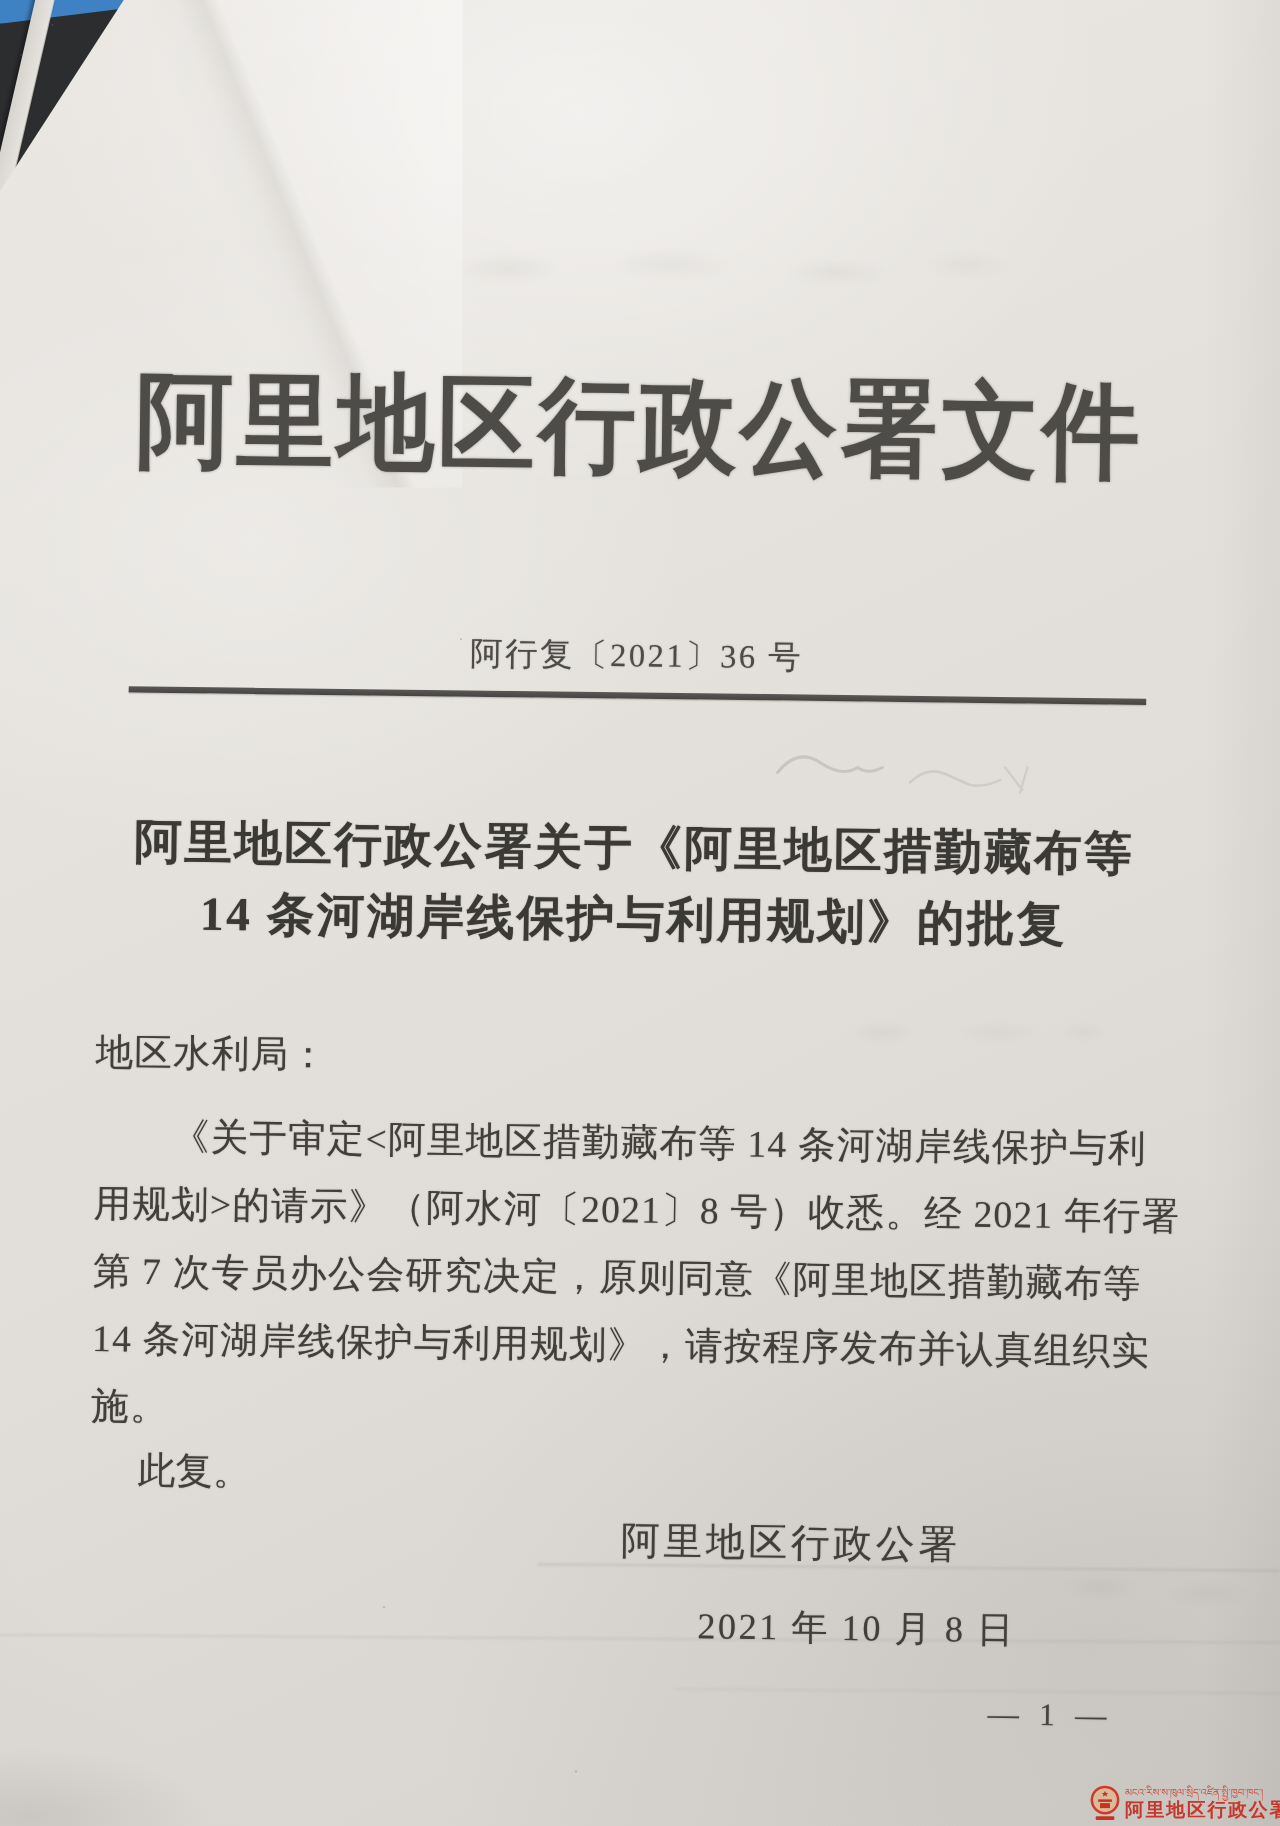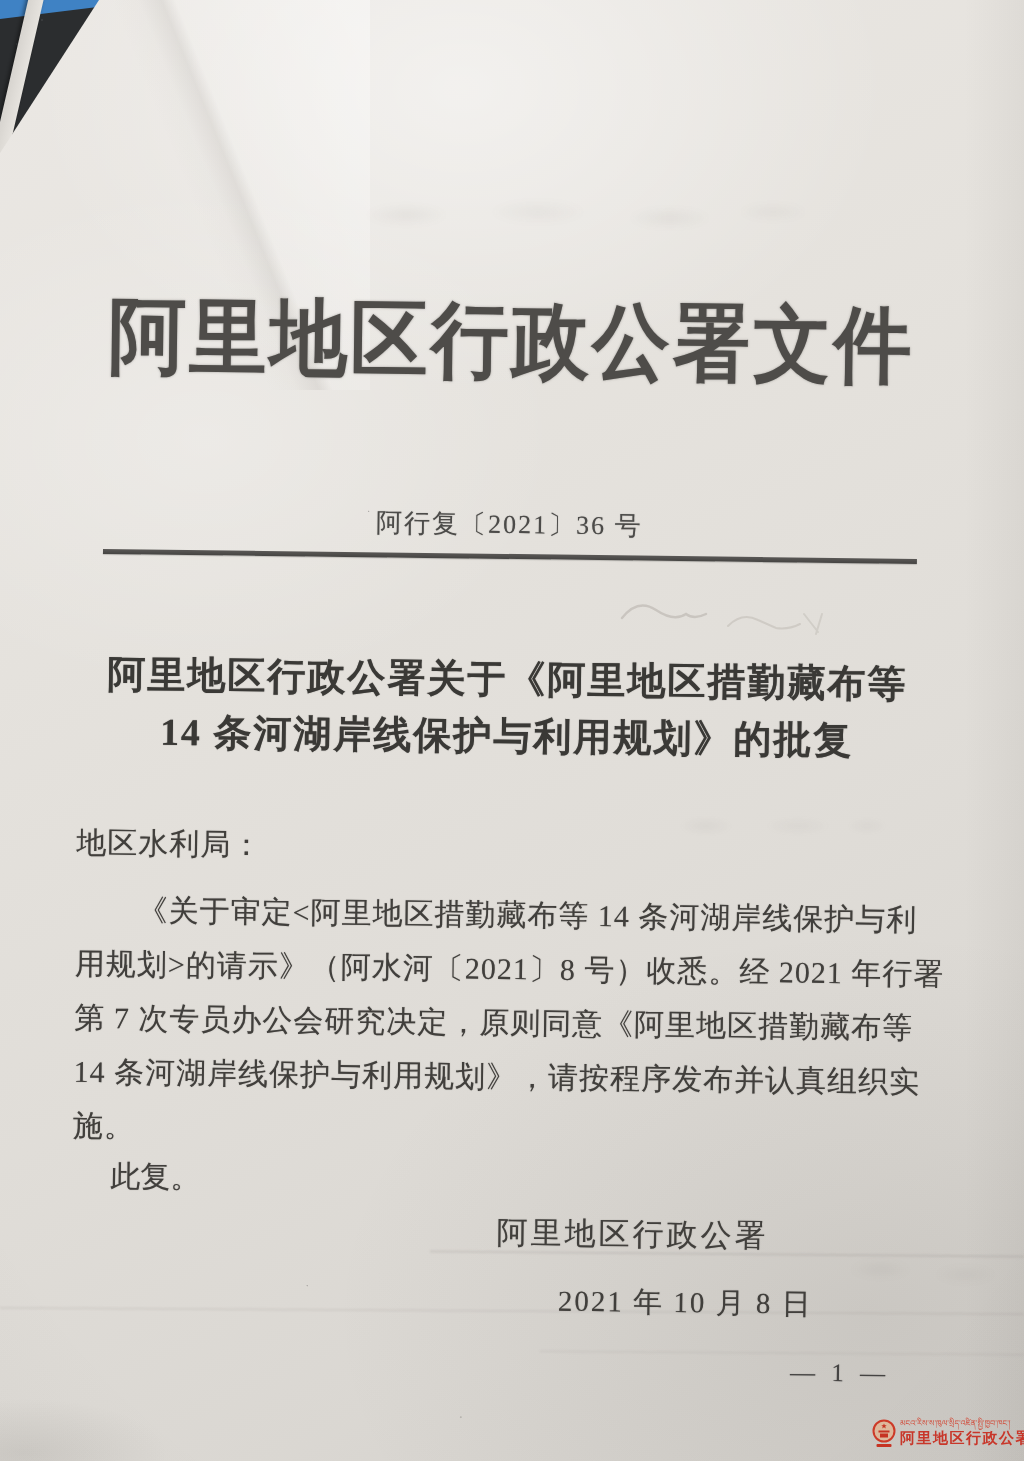--- a/index.html
+++ b/index.html
@@ -121,21 +121,21 @@
   .date{position:absolute;left:567px;top:1276px;font-size:29px;letter-spacing:2px;
     color:#413f3c;text-shadow:0 0 1px rgba(65,63,60,.5);white-space:nowrap;}
   .page-number{position:absolute;left:800px;top:1350px;font-size:25px;letter-spacing:5px;
     color:#454443;text-shadow:0 0 1px rgba(69,68,67,.5);white-space:nowrap;}
 
   .vignette{position:absolute;inset:0;pointer-events:none;
     background:radial-gradient(120% 120% at 50% 40%, transparent 55%, rgba(60,58,55,.09) 100%);}
 
   .site-watermark{
     position:absolute;right:10px;bottom:4px;width:142px;height:38px;
-    display:flex;align-items:flex-start;
+    display:flex;align-items:flex-end;
   }
   .emblem{flex:0 0 auto;width:24px;height:29px;margin-right:4px;}
   .wm-text{display:flex;flex-direction:column;justify-content:center;}
   .wm-tibetan{font-size:8px;line-height:10px;color:#d24a38;white-space:nowrap;
     font-family:"DejaVu Sans","Liberation Sans",sans-serif;}
   .wm-chinese{font-size:15px;line-height:17px;font-weight:bold;letter-spacing:1.5px;
     color:#c8372a;white-space:nowrap;
     font-family:"Liberation Sans","DejaVu Sans",sans-serif;}
 </style>
 </head>

